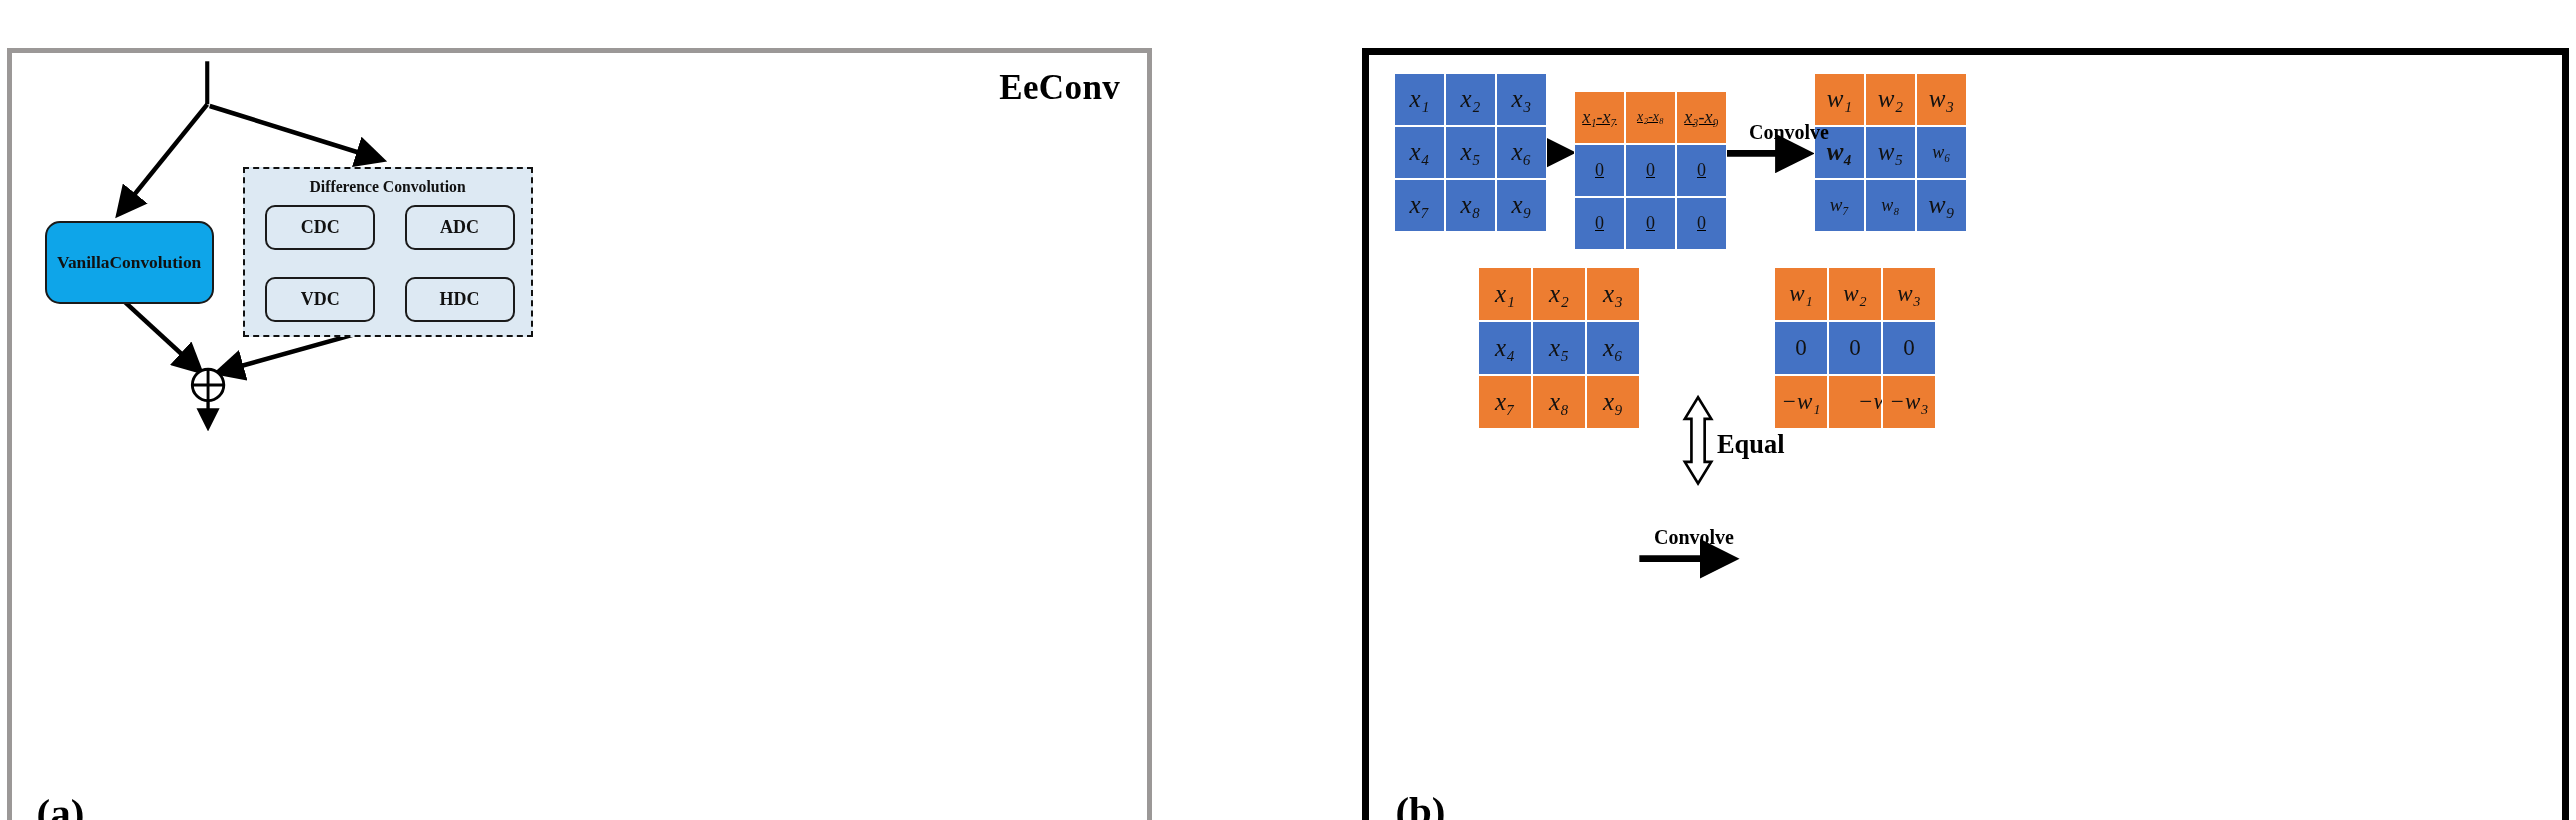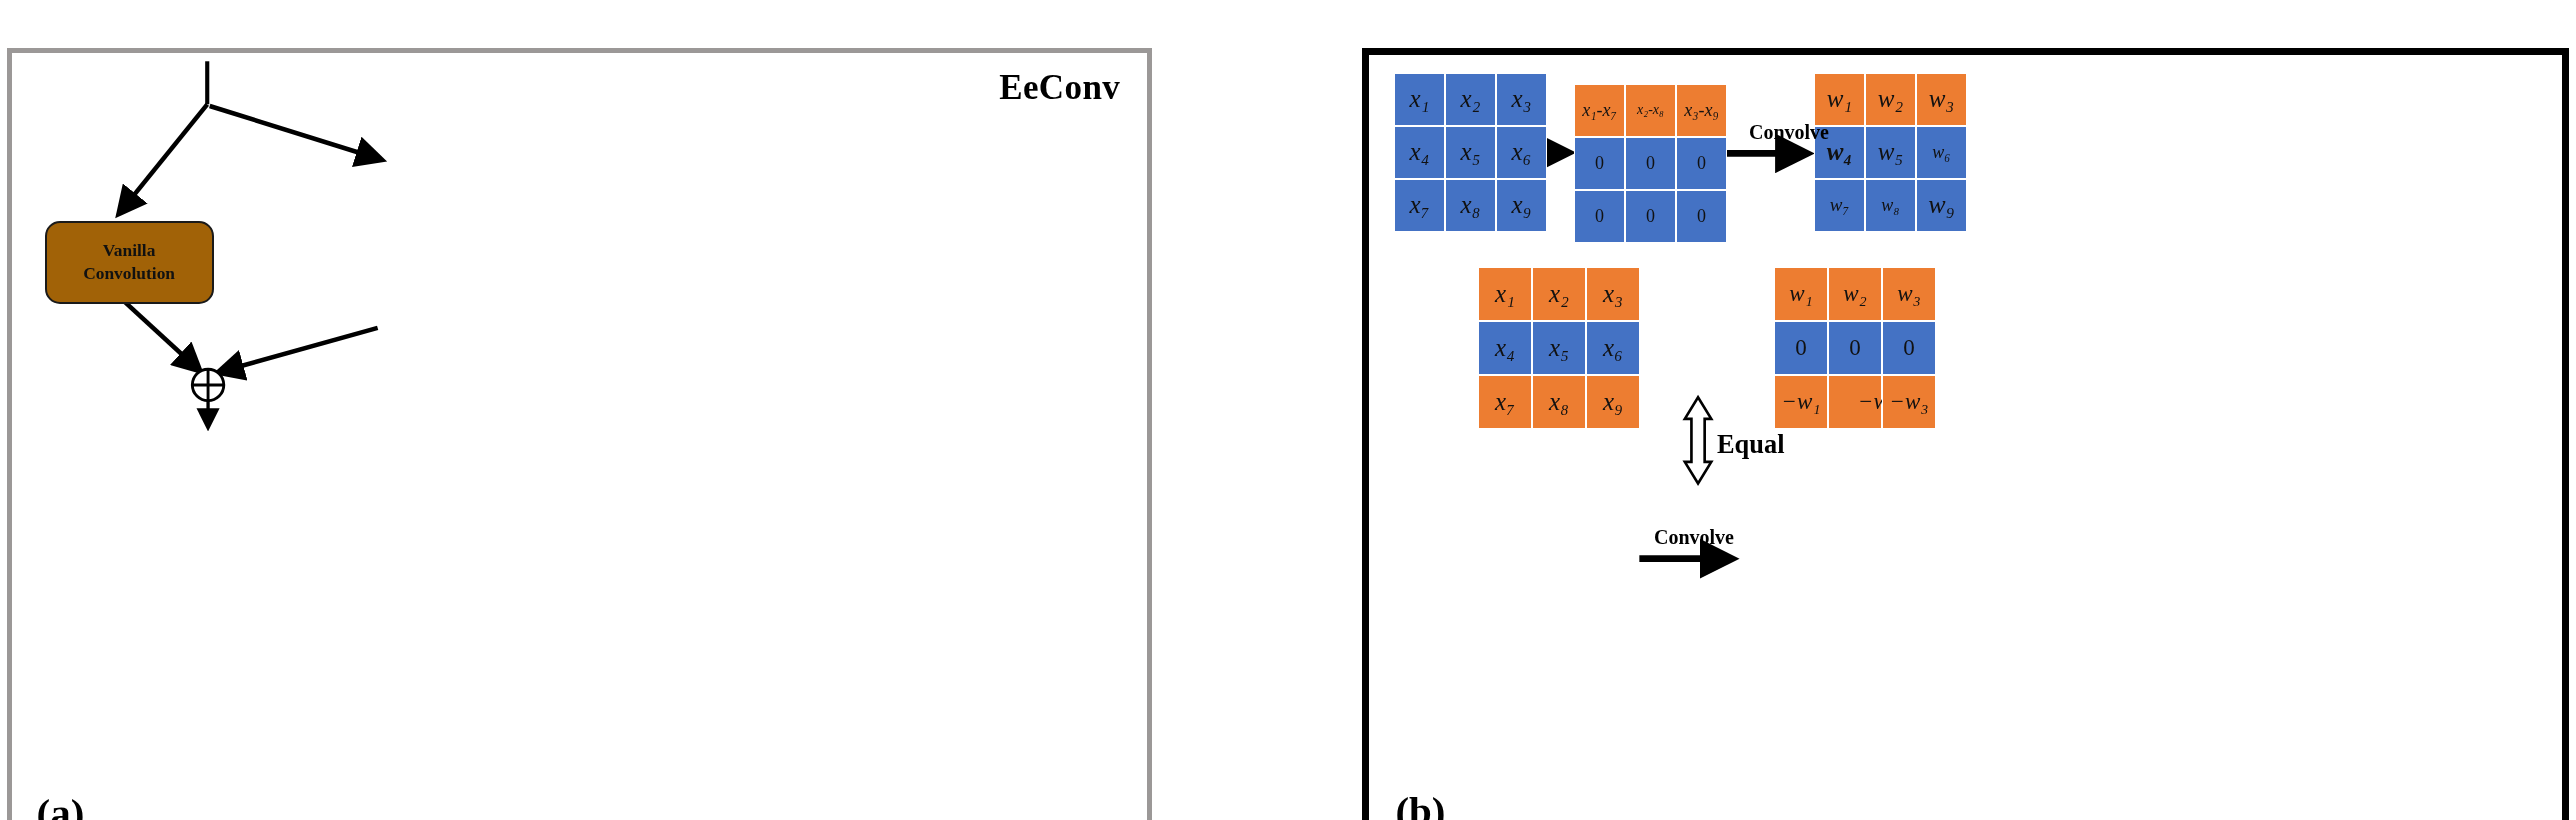--- a/index.html
+++ b/index.html
@@ -22,22 +22,22 @@
   }
   .panel-label{
     position:absolute;font-size:41px;font-weight:bold;color:#000;
     font-family:"Liberation Serif", serif;
   }
   .label-a{left:25px;bottom:8.3px;}
   .label-b{left:26.4px;bottom:8.3px;}
 
   .vanilla-box{
     position:absolute;left:33px;top:168px;width:169px;height:83px;
-    background:#a16207;border:2.1px solid #1a1a1a;border-radius:15px;
-    display:flex;flex-direction:column;align-items:center;justify-content:center;
+    background:#0ea5e9;border:2.1px solid #1a1a1a;border-radius:15px;
+    display:flex;flex-direction:row;align-items:center;justify-content:center;
     box-sizing:border-box;
   }
   .vanilla-box span{
     display:block;font-size:17.4px;font-weight:bold;color:#111;
     line-height:1.32;text-align:center;font-family:"Liberation Serif", serif;
   }
 
   .diffconv-box{
     position:absolute;left:231px;top:114px;width:290px;height:170px;
     background:#dde9f3;border:2.1px dashed #111;box-sizing:border-box;
@@ -116,20 +116,27 @@
       </g>
 
       <path d="M237,420 L237,450" stroke="#000" stroke-width="4" fill="none" marker-end="url(#ah)"></path>
     </svg>
 
     <div class="vanilla-box">
       <span>Vanilla</span>
       <span>Convolution</span>
     </div>
 
+    <div class="diffconv-box">
+      <div class="diffconv-title">Difference Convolution</div>
+      <div class="dc-cell dc-cdc">CDC</div>
+      <div class="dc-cell dc-adc">ADC</div>
+      <div class="dc-cell dc-vdc">VDC</div>
+      <div class="dc-cell dc-hdc">HDC</div>
+    </div>
 
     <div class="panel-label label-a">(a)</div>
   </div>
 
   <div class="panel-b">
 
     <svg class="svg-layer" viewBox="0 0 1443 954" preserveAspectRatio="none">
       <defs>
         <marker id="bh" markerWidth="6" markerHeight="6" refX="4.6" refY="3" orient="auto" markerUnits="strokeWidth">
           <path d="M0,0 L6,3 L0,6 z" fill="#000"></path>
@@ -152,21 +159,21 @@
         <div class="cell blue" style="font-size: 25px;">x₂</div>
         <div class="cell blue" style="font-size: 25px;">x₃</div>
         <div class="cell blue" style="font-size: 25px;">x₄</div>
         <div class="cell blue" style="font-size: 25px;">x₅</div>
         <div class="cell blue" style="font-size: 25px;">x₆</div>
         <div class="cell blue" style="font-size: 25px;">x₇</div>
         <div class="cell blue" style="font-size: 25px;">x₈</div>
         <div class="cell blue" style="font-size: 25px;">x₉</div>
       </div>
 
-    <div class="matrix" id="m-diff-x" style="left:205px;top:29px;grid-template-columns:repeat(3,51px);grid-template-rows:repeat(3,53px);">
+    <div class="matrix" id="m-diff-x" style="left:205px;top:36px;grid-template-columns:repeat(3,51px);grid-template-rows:repeat(3,53px);text-decoration:underline;">
         <div class="cell orange" style="font-size: 18px;">x₁-x₇</div>
         <div class="cell orange" style="font-size: 14px;">x₂-x₈</div>
         <div class="cell orange" style="font-size: 18px;">x₃-x₉</div>
         <div class="cell blue plain" style="font-size: 18px;">0</div>
         <div class="cell blue plain" style="font-size: 18px;">0</div>
         <div class="cell blue plain" style="font-size: 18px;">0</div>
         <div class="cell blue plain" style="font-size: 18px;">0</div>
         <div class="cell blue plain" style="font-size: 18px;">0</div>
         <div class="cell blue plain" style="font-size: 18px;">0</div>
       </div>

